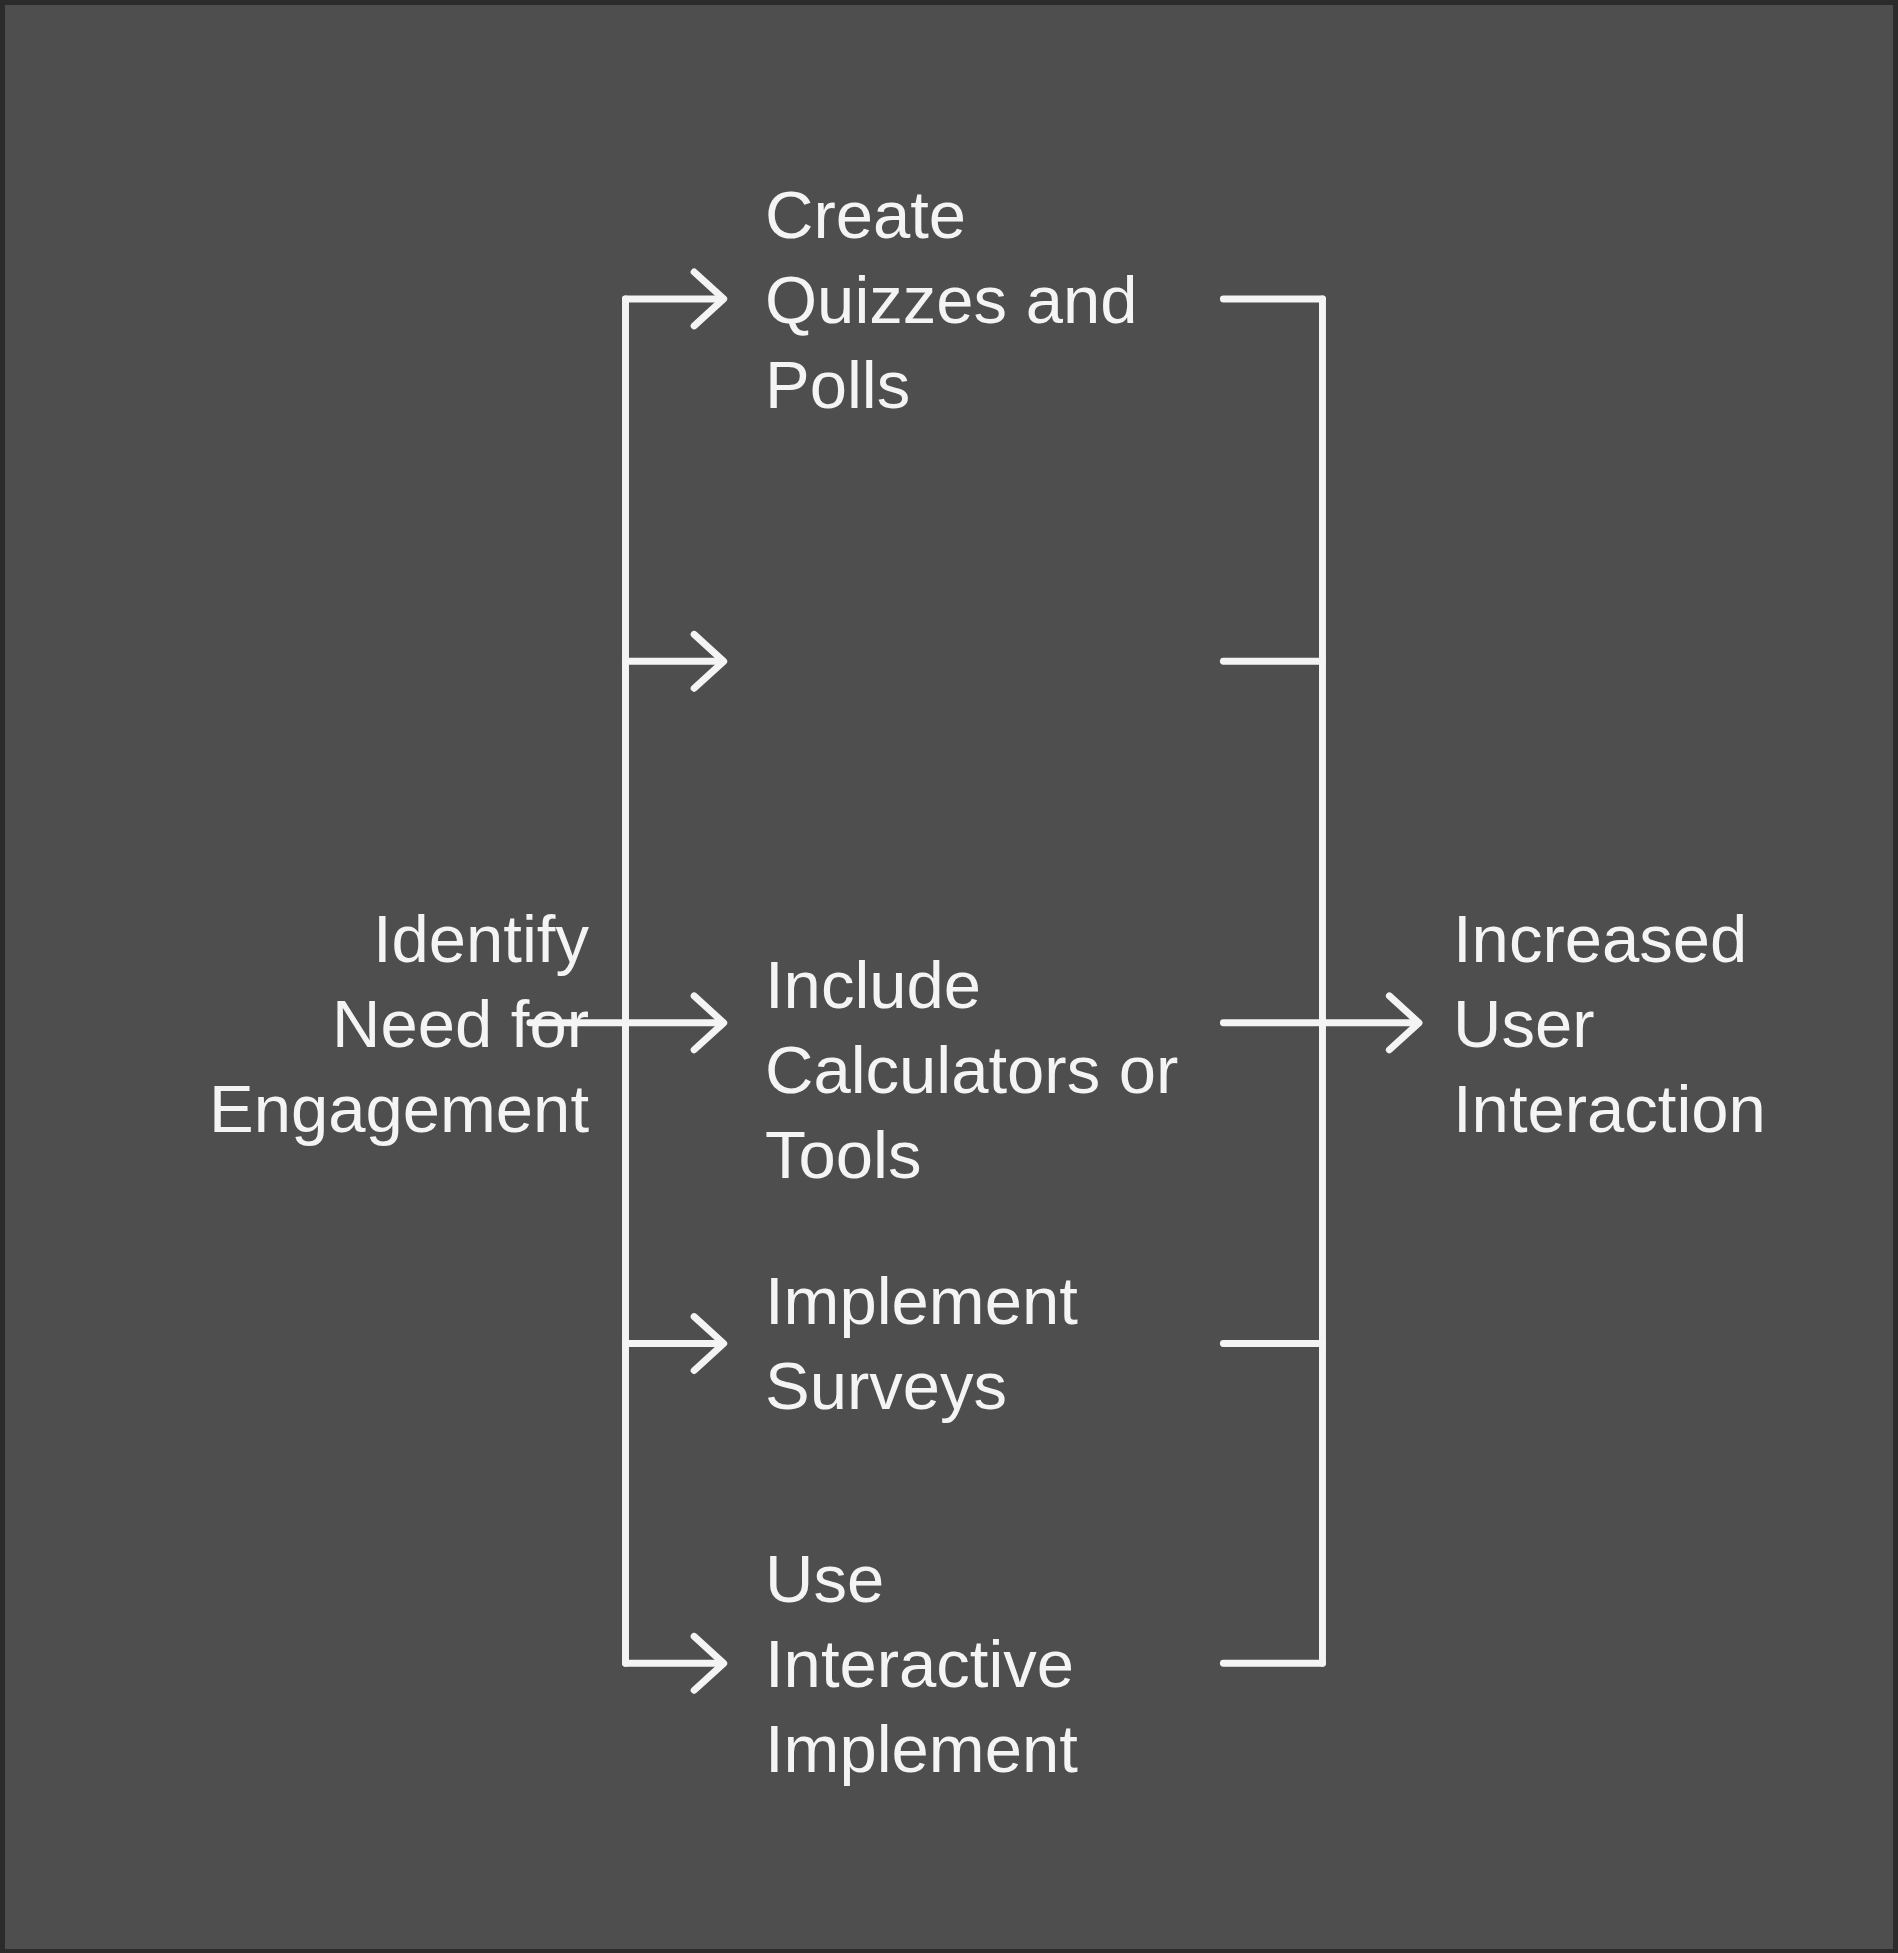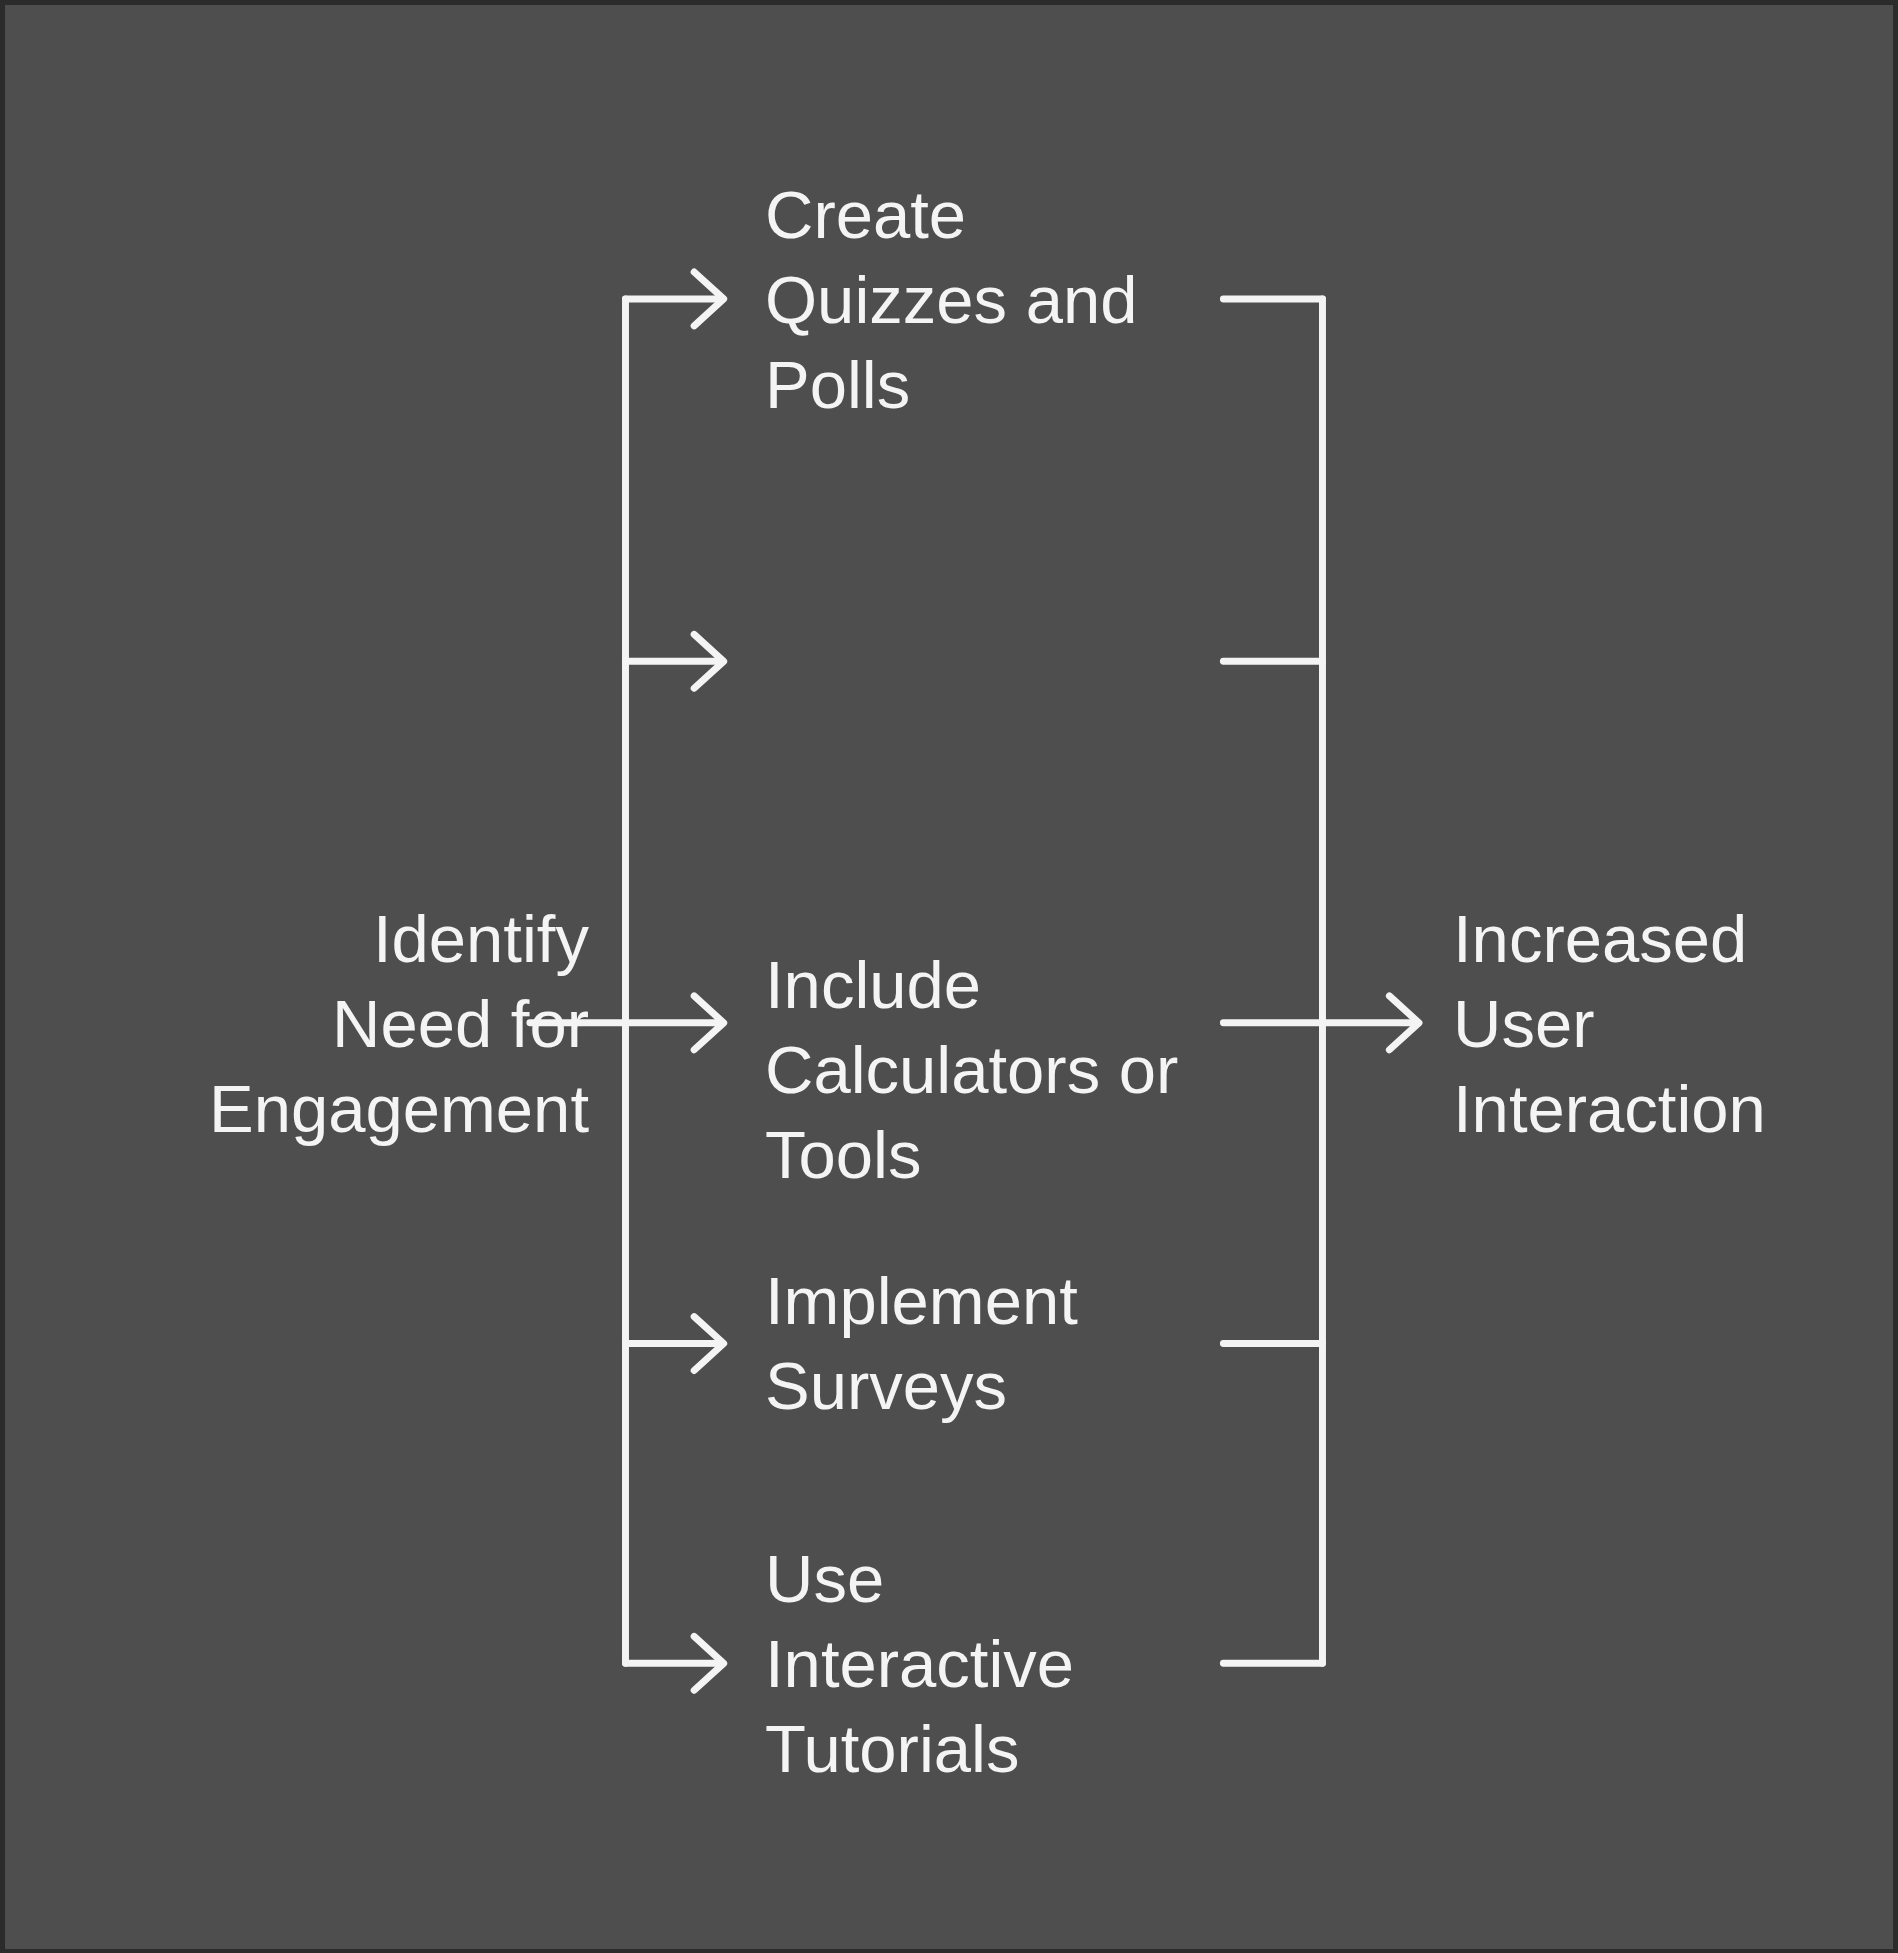--- a/index.html
+++ b/index.html
@@ -88,20 +88,20 @@
   <div class="label branch" style="top:294px">Create
 Quizzes and
 Polls</div>
   <div class="label branch" style="top:1064px">Include
 Calculators or
 Tools</div>
   <div class="label branch" style="top:1338px">Implement
 Surveys</div>
   <div class="label branch" style="top:1658px">Use
 Interactive
-Tutorials</div>
+Implement</div>
 
   <div class="label sink">Increased
 User
 Interaction</div>
 
 </div>
 
 
 </body></html>

